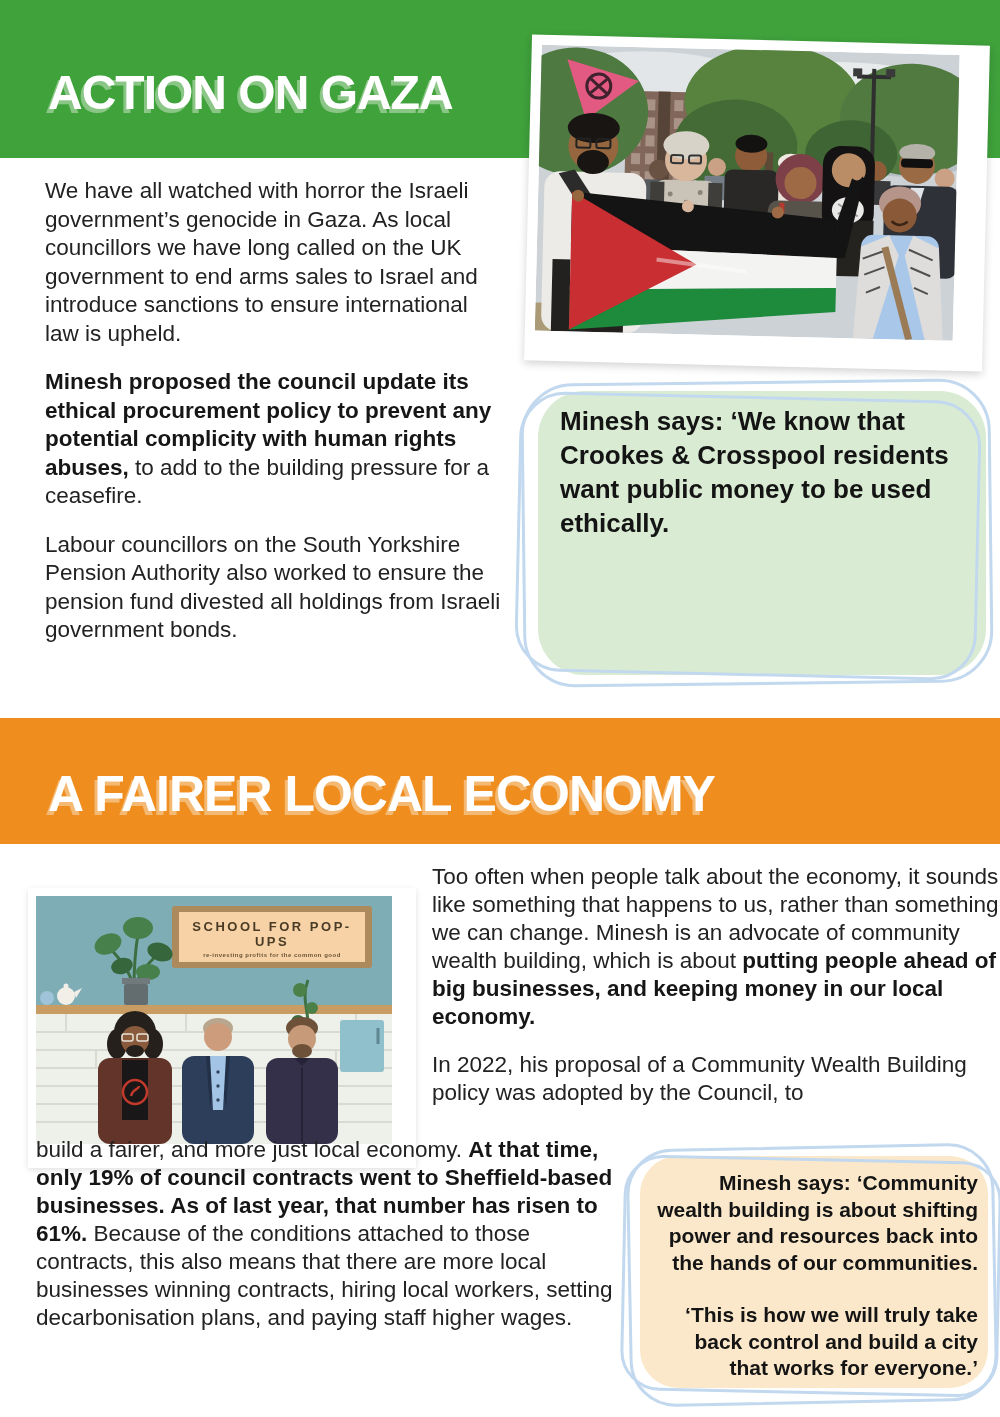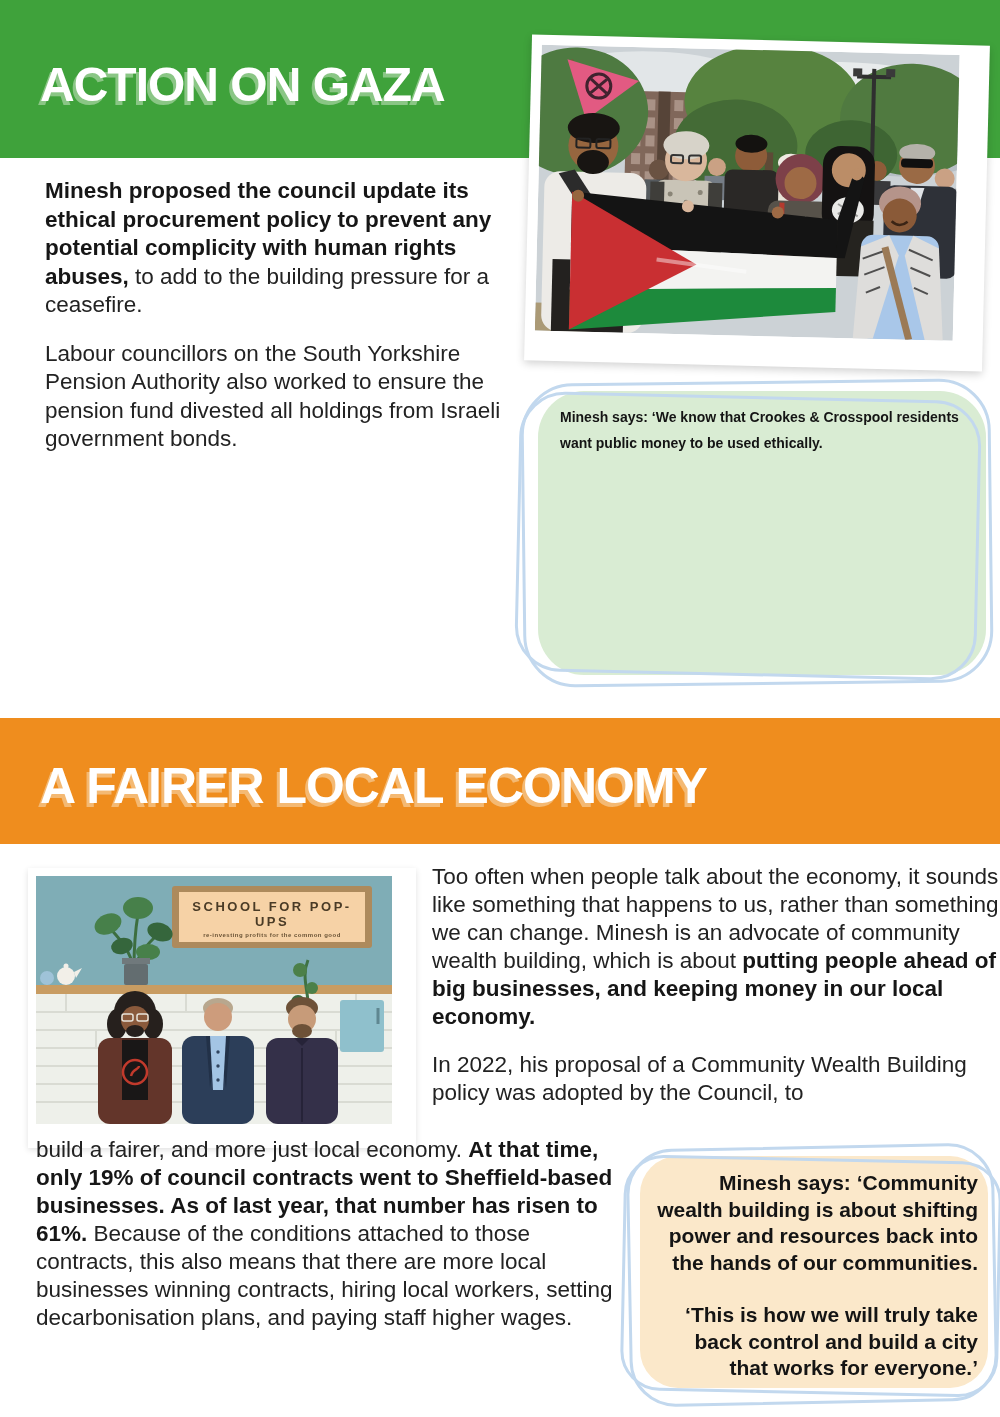--- a/index.html
+++ b/index.html
@@ -13,67 +13,68 @@
   html,body{margin:0;padding:0;}
   body{
     width:1000px;height:1417px;position:relative;overflow:hidden;background:#ffffff;
     font-family:"Liberation Sans","DejaVu Sans",sans-serif;color:var(--ink);
   }
   .abs{position:absolute;}
   .band{left:0;width:1000px;}
   .band.green{top:0;height:158px;background:var(--band-green);}
   .band.orange{top:718px;height:126px;background:var(--band-orange);}
   .band-title{
-    margin:4px;color:#ffffff;font-weight:700;letter-spacing:-1px;
+    margin:12px;color:#ffffff;font-weight:700;letter-spacing:-1px;
     font-size:48px;line-height:1;white-space:nowrap;
   }
   #gaza-title{left:36px;top:57px;text-shadow:-3px 4px 0 rgba(230,242,224,0.45);}
   #econ-title{left:36px;top:757px;font-size:50px;text-shadow:-3px 4px 0 rgba(250,230,200,0.5);}
 
   .bodytext{font-size:22.5px;line-height:28.5px;color:#222222;}
   .bodytext p{margin:0 0 20px 0;}
   .b{font-weight:700;color:#161616;}
 
   #gaza-col{left:45px;top:177px;width:460px;}
   #econ-col-right{left:412px;top:863px;width:578px;line-height:28px;margin-left:20px;}
   #econ-col-full{left:36px;top:1136px;width:584px;line-height:28px;}
 
   .photo-frame{background:#ffffff;box-shadow:0 3px 9px rgba(0,0,0,0.18);}
   #protest-frame{left:528px;top:40px;width:438px;height:306px;padding:10px;transform:rotate(1.4deg);}
-  #team-frame{left:28px;top:868px;width:372px;height:264px;padding:8px;box-shadow:0 2px 6px rgba(0,0,0,0.12);}
+  #team-frame{left:28px;top:888px;width:372px;height:264px;padding:8px;box-shadow:0 2px 6px rgba(0,0,0,0.12);}
   .photo-frame svg{display:block;}
 
   .sketch{border:3px solid var(--sketch-blue);background:transparent;pointer-events:none;}
   #g-sketch-a{left:522px;top:381px;width:464px;height:298px;border-radius:52px;transform:rotate(-0.7deg);}
   #g-fill{left:538px;top:391px;width:448px;height:284px;background:var(--quote-green);border-radius:46px;}
   #g-sketch-b{left:517px;top:396px;width:456px;height:274px;border-radius:46px;transform:rotate(1.3deg);}
   #g-text{left:560px;top:404px;width:420px;}
   #o-sketch-a{left:628px;top:1146px;width:362px;height:252px;border-radius:46px;transform:rotate(-1.1deg);}
   #o-fill{left:640px;top:1156px;width:348px;height:232px;background:var(--quote-peach);border-radius:38px;}
   #o-sketch-b{left:622px;top:1158px;width:372px;height:230px;border-radius:40px;transform:rotate(1.2deg);}
   #o-text{left:652px;top:1170px;width:326px;font-size:21px;line-height:26.5px;}
 
-  .quote{font-weight:700;color:#141414;font-size:14px;line-height:26px;}
+  .quote{font-weight:700;color:#141414;font-size:26px;line-height:34px;}
   .quote p{margin:0 0 29px 0;}
   #o-text p{margin:0 0 26px 0;text-align:right;}
 
   .sign-overlay{
     left:151px;top:25px;width:186px;height:50px;display:flex;flex-direction:column;
     align-items:center;justify-content:center;text-align:center;
   }
   .sign-title{font-size:13px;letter-spacing:2.5px;color:#4a3b26;font-weight:700;}
   .sign-tagline{font-size:6px;letter-spacing:0.5px;color:#6b5436;font-weight:700;margin-top:3px;}
 </style>
 </head>
 <body>
 
 <div class="abs band green"></div>
 <h1 class="abs band-title" id="gaza-title">ACTION ON GAZA</h1>
 
 <div class="abs bodytext" id="gaza-col">
+  <p><span>We have all watched with horror the Israeli government’s genocide in Gaza. As local councillors we have long called on the UK government to end arms sales to Israel and introduce sanctions to ensure international law is upheld.</span></p>
   <p><span class="b">Minesh proposed the council update its ethical procurement policy to prevent any potential complicity with human rights abuses,</span><span> to add to the building pressure for a ceasefire.</span></p>
   <p><span>Labour councillors on the South Yorkshire Pension Authority also worked to ensure the pension fund divested all holdings from Israeli government bonds.</span></p>
 </div>
 
 <div class="abs photo-frame" id="protest-frame">
   <svg width="418" height="286" viewBox="0 0 418 286">
 
     <g>
       <rect width="418" height="286" fill="#ccd2d6"></rect>
       <ellipse cx="300" cy="42" rx="130" ry="32" fill="#e8ebec"></ellipse>

